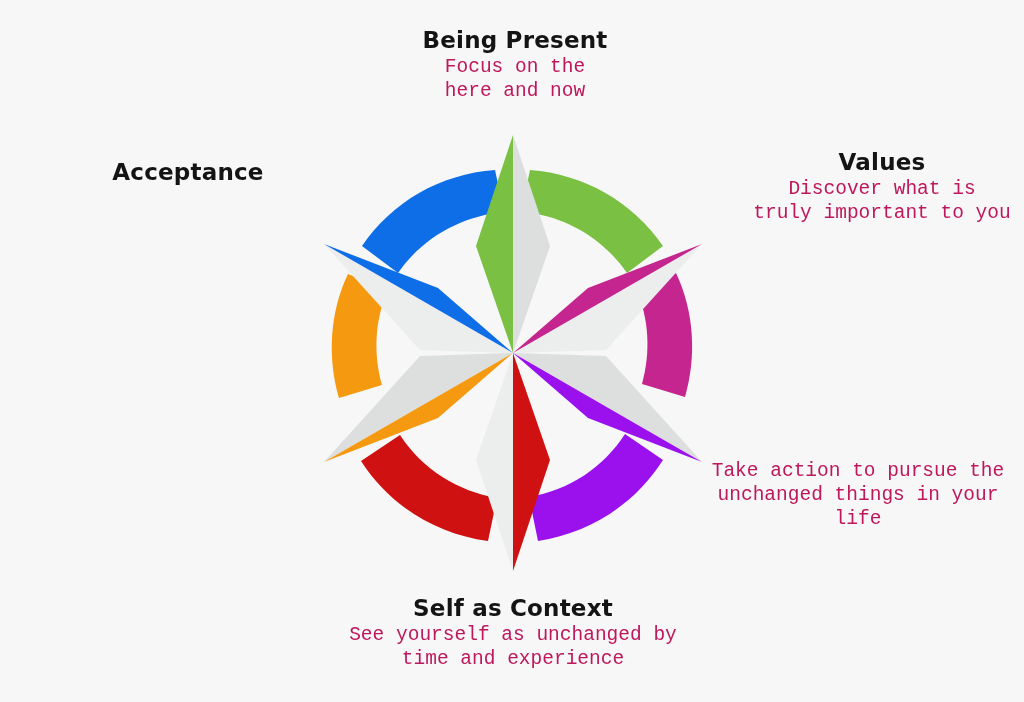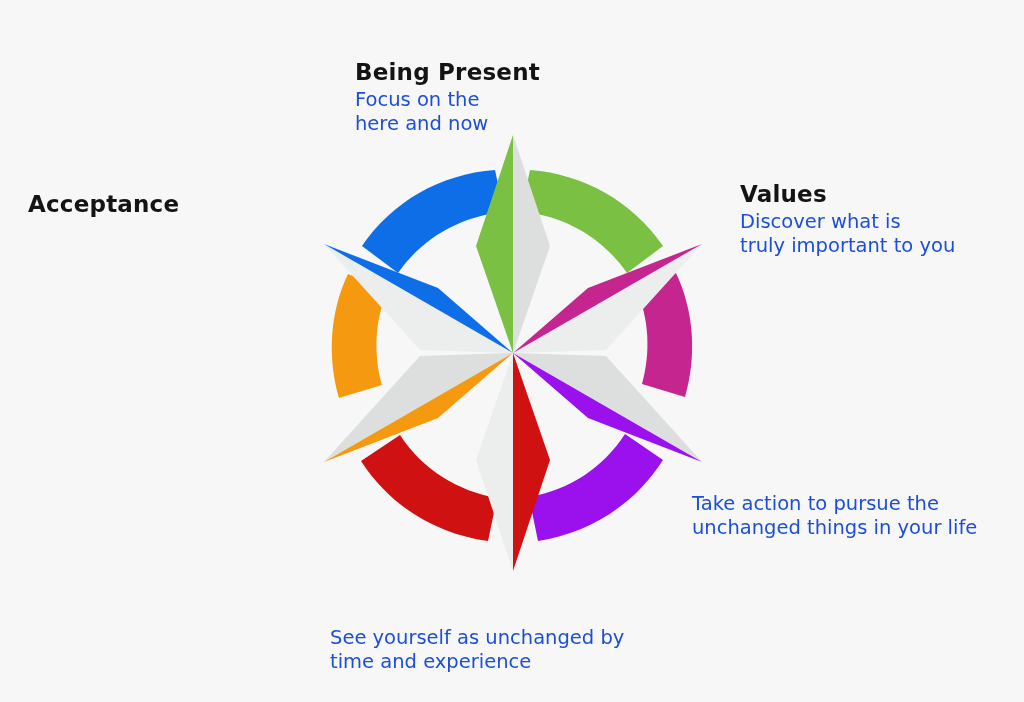--- a/index.html
+++ b/index.html
@@ -18,37 +18,37 @@
   }
   #stage {
     position: absolute;
     inset: 0;
     width: 1024px;
     height: 702px;
   }
 
   .label {
     position: absolute;
-    text-align: left;
+    text-align: center;
     line-height: 1.22;
-    margin-top: 32px;
   }
   .label .title {
     font-weight: bold;
     font-size: 23px;
     letter-spacing: 0.2px;
     display: block;
     margin-bottom: 2px;
     color: #141414;
   }
   .label .desc {
     font-size: 19.5px;
     display: block;
-    color: #1d4ed8;
+    color: #be185d;
     white-space: pre-line;
+    font-family: Liberation Mono, monospace;
   }
 
   
   #label-being-present { left: 355px; top: 26px;  width: 320px; }
   #label-values        { left: 740px; top: 148px; width: 284px; }
   #label-commitment    { left: 692px; top: 460px; width: 332px; }
   #label-self-context  { left: 330px; top: 594px; width: 366px; }
   #label-defusion      { left: 2px;   top: 460px; width: 356px; }
   #label-acceptance    { left: 28px;  top: 158px; width: 320px; }
 
@@ -143,20 +143,21 @@
     <span class="desc">Discover what is
 truly important to you</span>
   </div>
 
   <div class="label" id="label-commitment">
     <span class="desc">Take action to pursue the
 unchanged things in your life</span>
   </div>
 
   <div class="label" id="label-self-context">
+    <span class="title">Self as Context</span>
     <span class="desc">See yourself as unchanged by
 time and experience</span>
   </div>
 
   <div class="label" id="label-defusion">
   </div>
 
   <div class="label" id="label-acceptance">
     <span class="title">Acceptance</span>
   </div>

